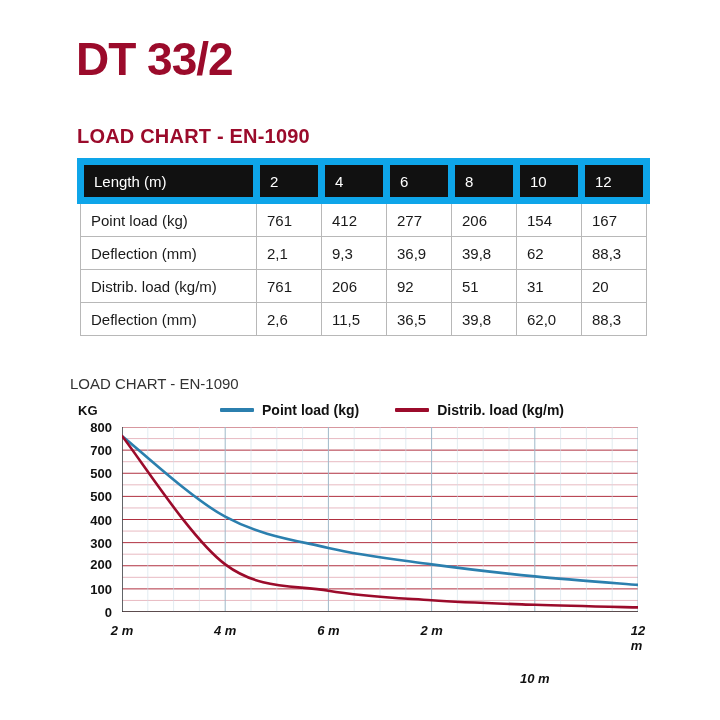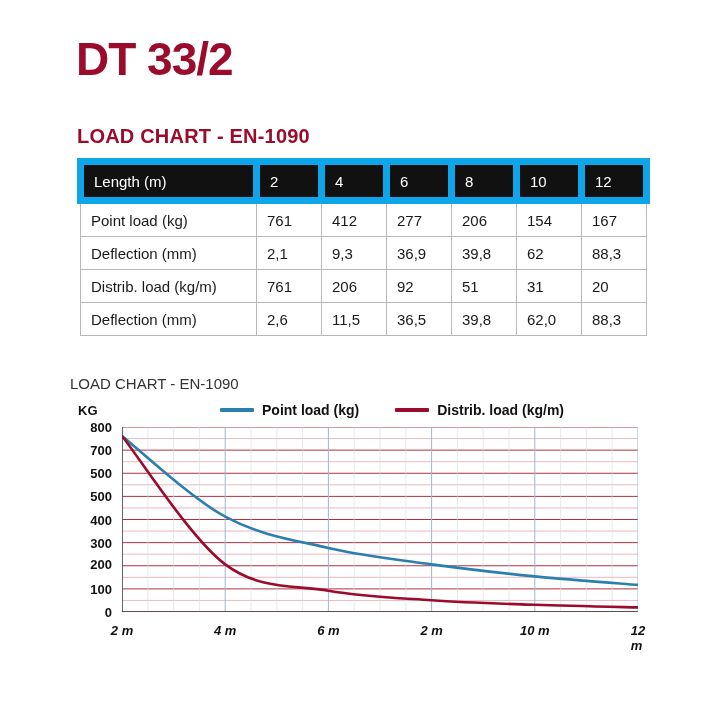--- a/index.html
+++ b/index.html
@@ -292,18 +292,18 @@
           <line x1="0" y1="185" x2="516" y2="185" stroke="#333" stroke-width="1.4"></line>
           <path d="M0.0,9.0 C17.2,22.5 68.8,71.1 103.2,89.7 C137.6,108.4 172.0,113.0 206.4,120.9 C240.8,128.9 275.2,132.6 309.6,137.4 C344.0,142.1 378.4,146.0 412.8,149.4 C447.2,152.8 498.8,156.5 516.0,157.9" fill="none" stroke="#2b7fae" stroke-width="2.6" stroke-linecap="round" stroke-linejoin="round"></path>
           <path d="M0.0,9.0 C17.2,30.4 68.8,111.6 103.2,137.4 C137.6,163.1 172.0,157.8 206.4,163.7 C240.8,169.7 275.2,170.9 309.6,173.2 C344.0,175.6 378.4,176.6 412.8,177.8 C447.2,179.0 498.8,180.0 516.0,180.4" fill="none" stroke="#9b0b2b" stroke-width="2.6" stroke-linecap="round" stroke-linejoin="round"></path>
         </svg>
     </div>
     <div class="x-axis-labels" id="xaxis">
         <div class="x-tick" style="left: 0px;">2 m</div>
         <div class="x-tick" style="left: 103.2px;">4 m</div>
         <div class="x-tick" style="left: 206.4px;">6 m</div>
         <div class="x-tick" style="left: 309.6px;">2 m</div>
-        <div class="x-tick" style="left: 412.8px;">10 m</div>
+        <div class="x-tick" style="left: 412.8px; margin-top: 48px;">10 m</div>
         <div class="x-tick" style="left: 516px;">12 m</div>
       </div>
   </div>
 
 </div>
 
 </body></html>

